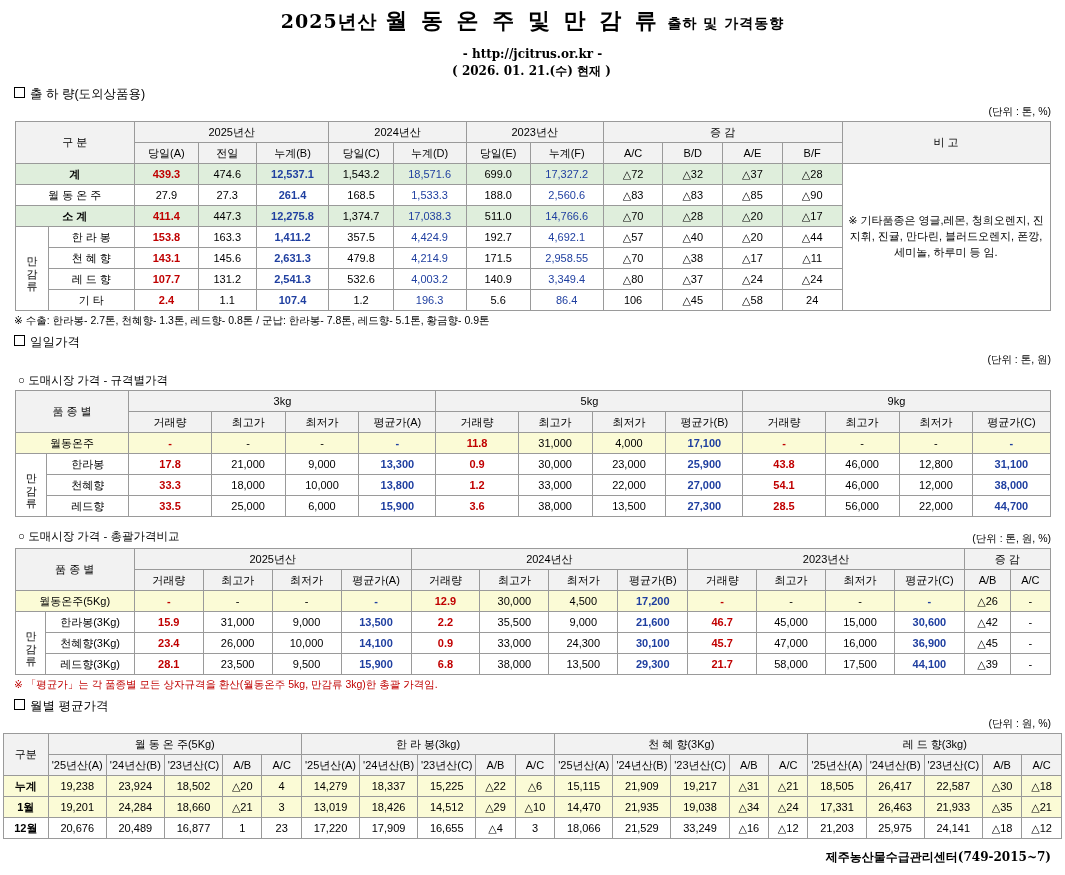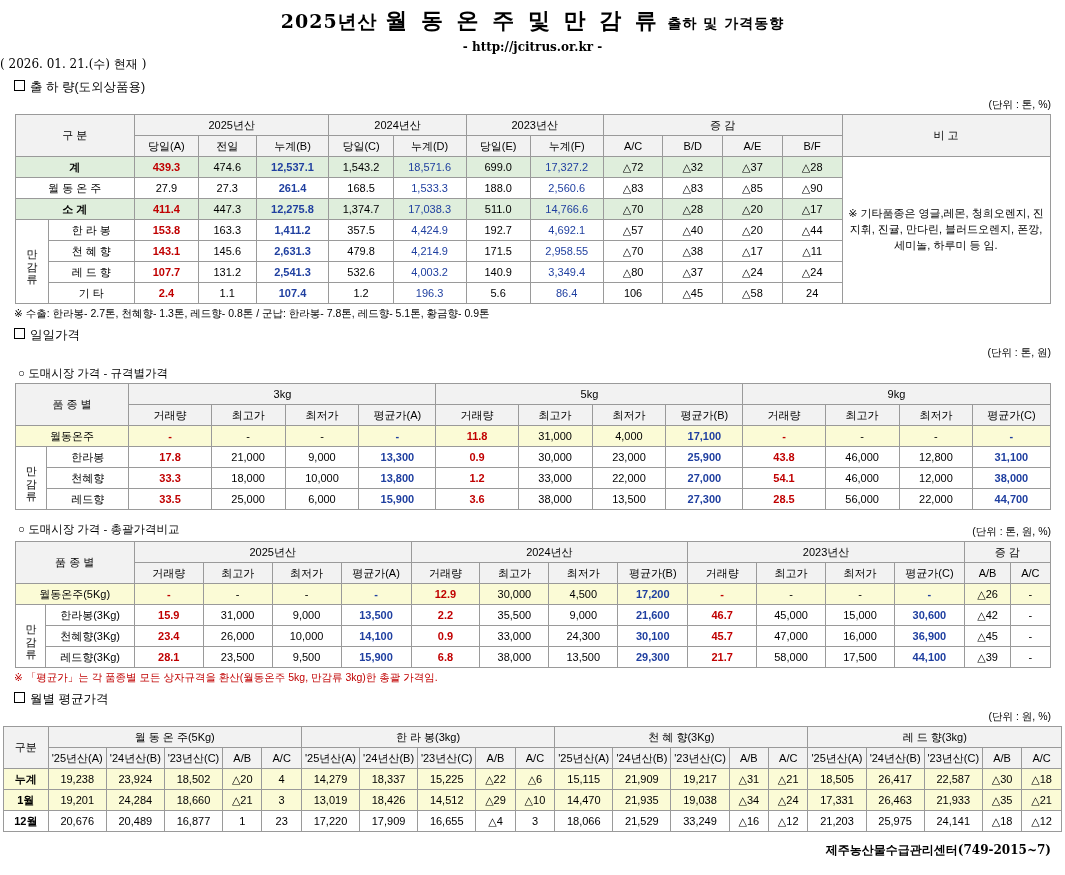--- a/index.html
+++ b/index.html
@@ -6,22 +6,22 @@
   body{
     width:1065px;height:875px;background:#ffffff;
     font-family:"Liberation Sans","DejaVu Sans",sans-serif;
     font-size:11px;color:#000;
   }
   .page{position:relative;width:1065px;height:745px;padding:0;box-sizing:border-box;}
   .title-row{text-align:center;padding-top:6px;}
   .title-main{font-family:"DejaVu Serif","Liberation Serif",serif;font-weight:bold;font-size:19px;letter-spacing:1px;}
   .title-main .big{font-size:22px;letter-spacing:3px;}
   .title-main .sub{font-size:14px;}
-  .url{text-align:center;font-size:12px;font-family:"DejaVu Serif","Liberation Serif",serif;font-weight:bold;margin-top:4px;}
-  .today{text-align:left;font-size:12px;margin:2px 2px 0 0;font-family:"DejaVu Serif","Liberation Serif",serif;}
+  .url{text-align:center;font-size:12px;font-family:"DejaVu Serif","Liberation Serif",serif;font-weight:bold;margin-top:11px;}
+  .today{text-align:center;font-size:12px;margin:2px 2px 0 0;font-family:"DejaVu Serif","Liberation Serif",serif;font-weight:bold;}
   .sec-head{font-size:12.5px;font-weight:normal;margin:6px 0 2px 14px;}
   .sec-head .box{display:inline-block;width:9px;height:9px;border:1px solid #000;margin-right:5px;}
   .unit{text-align:right;font-size:10.5px;margin:0 14px 2px 0;}
   .small-head{font-size:11.5px;margin:6px 0 2px 18px;}
   table{border-collapse:collapse;table-layout:fixed;}
   .tbl{margin:0 auto;border:1px solid #000;}
   .tbl td,.tbl th{border:1px solid #9a9a9a;text-align:center;vertical-align:middle;font-size:11px;padding:1px 2px;height:21px;box-sizing:border-box;}
   .hdr{background:#f2f2f2;font-weight:normal;}
   .green{background:#dfeedc;}
   .yellow{background:#fbfbd6;}

